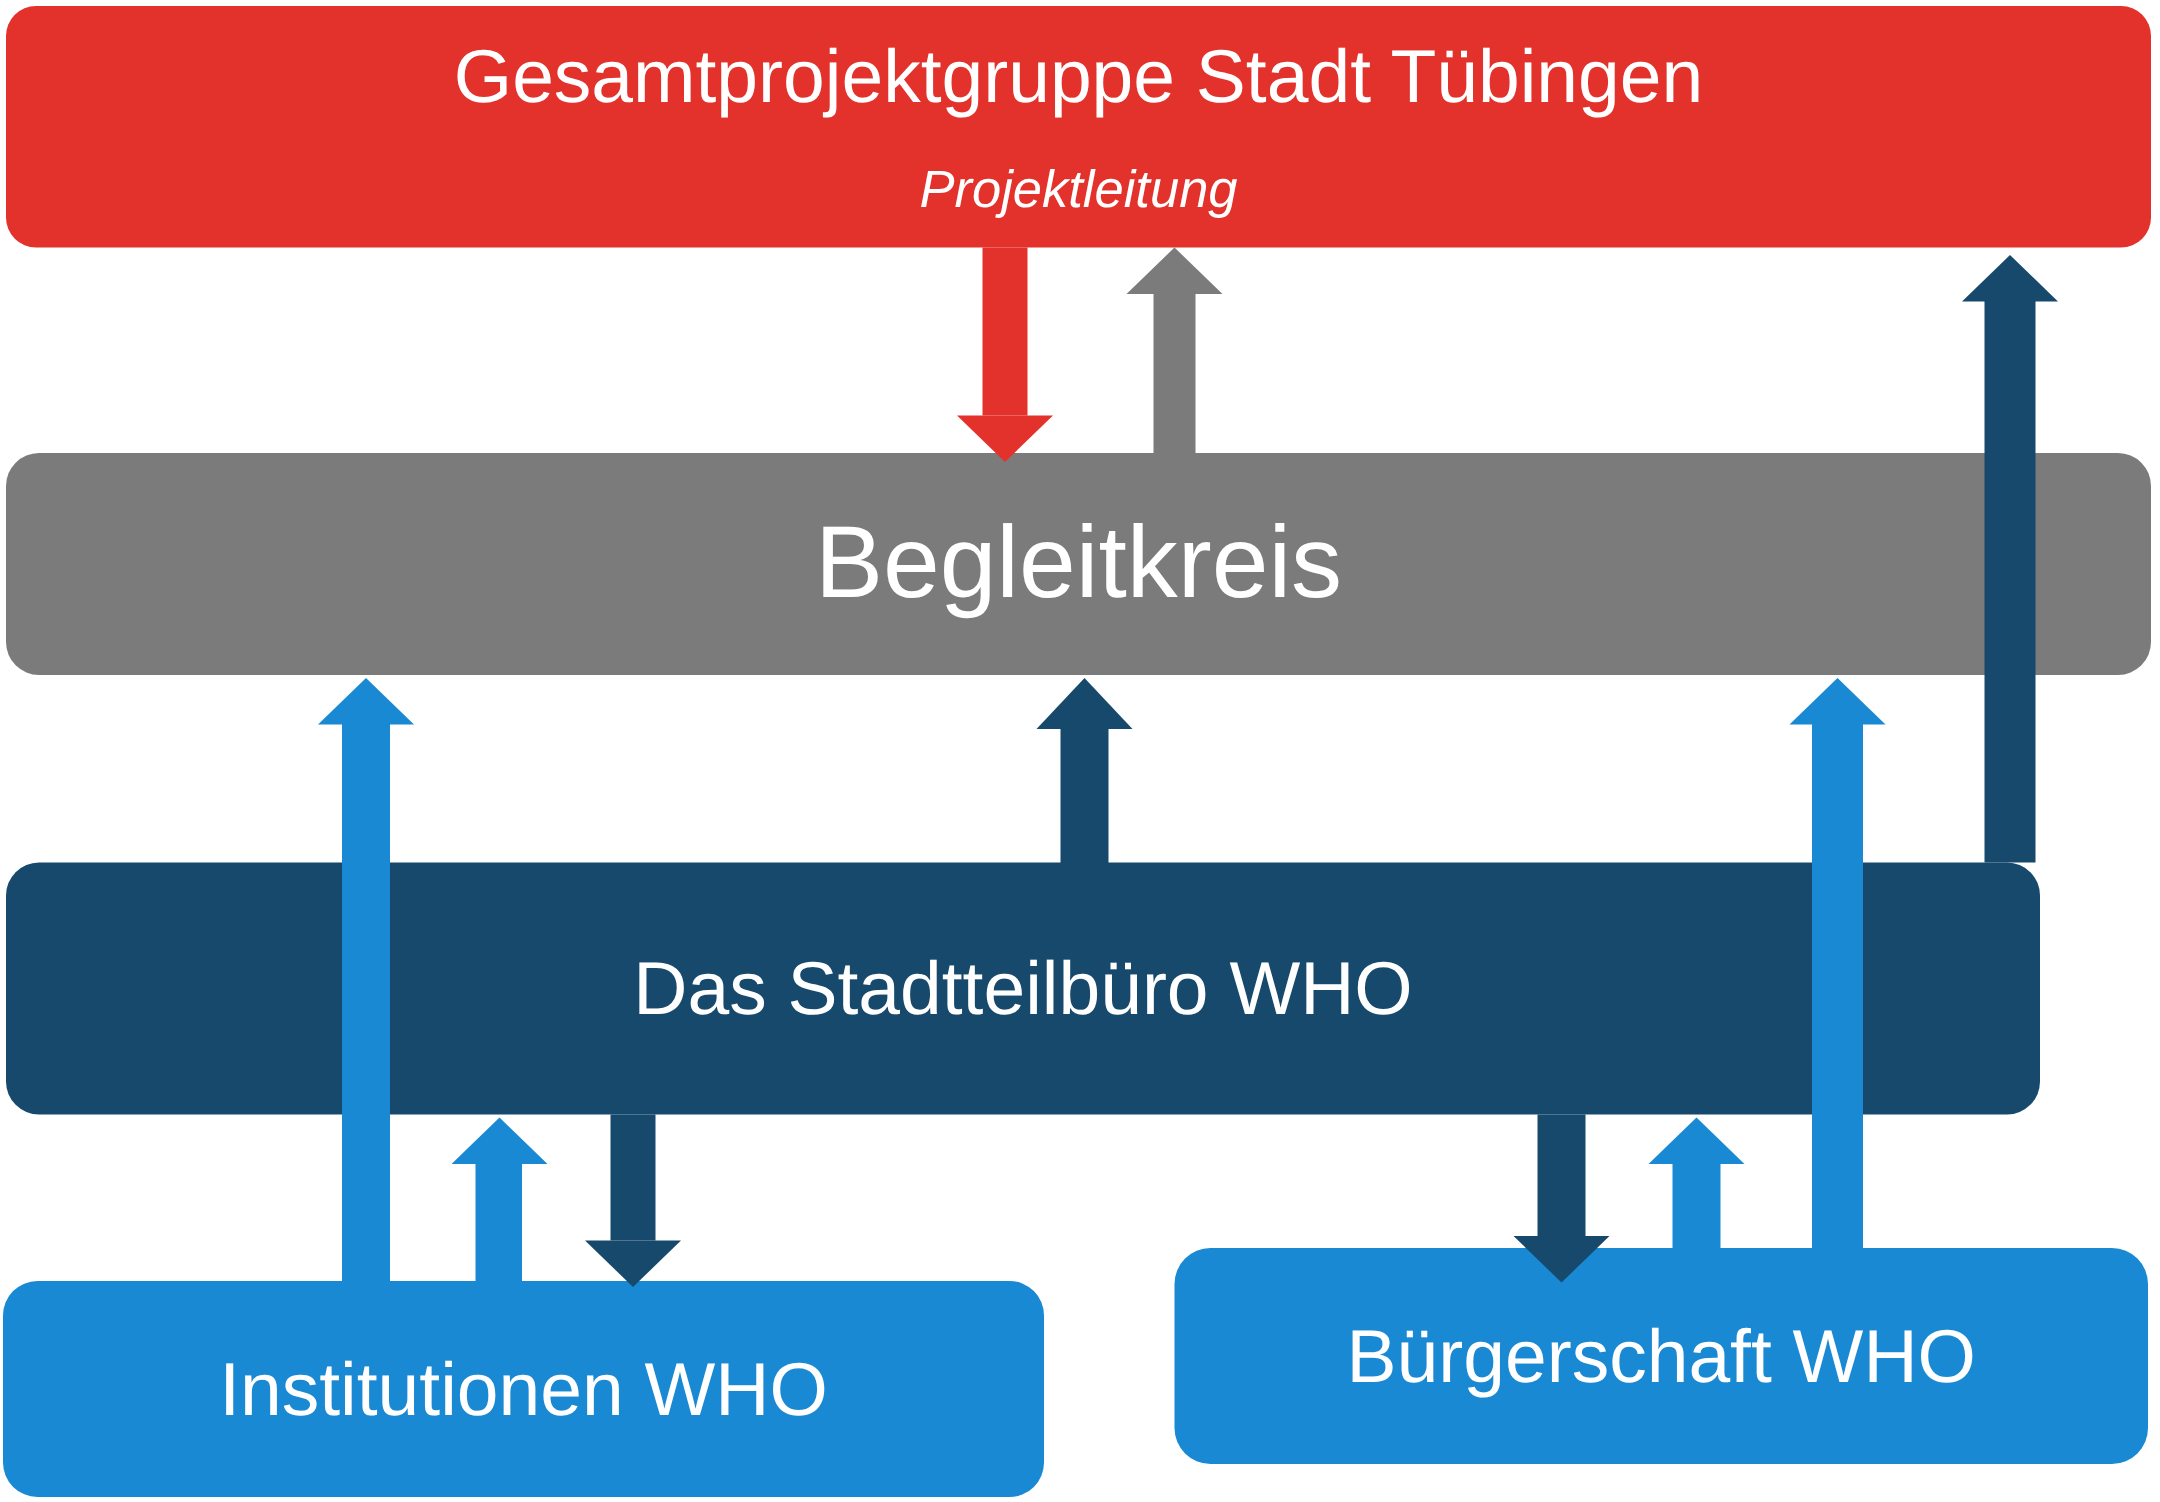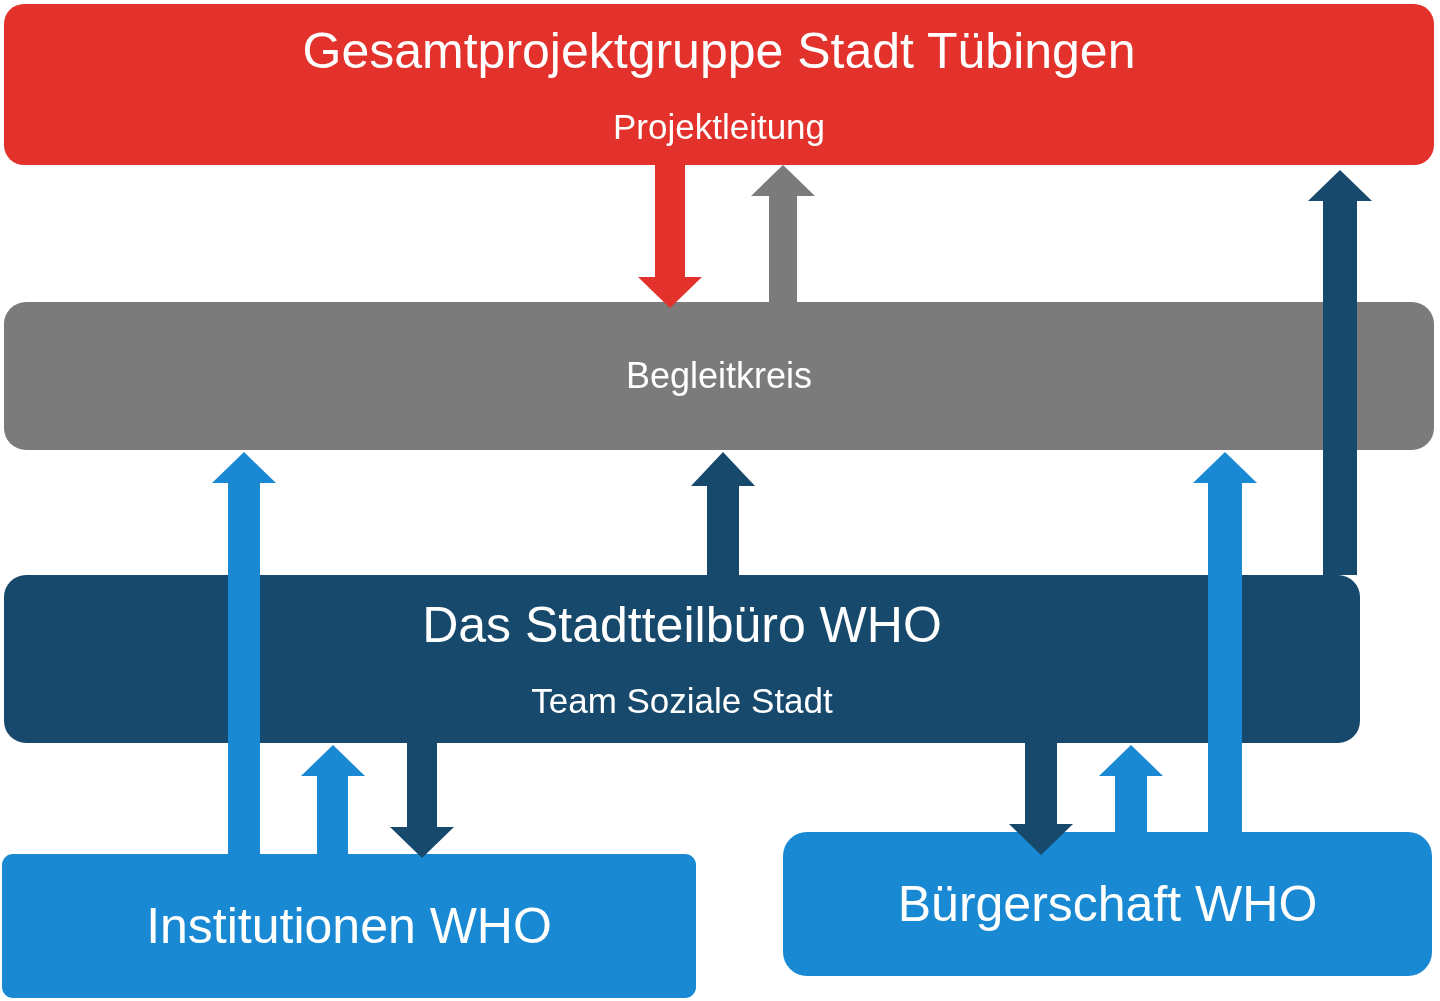--- a/index.html
+++ b/index.html
@@ -28,22 +28,22 @@
   .arrow .shaft{position:absolute;}
   .arrow.red{--c:var(--red);}
   .arrow.gray{--c:var(--gray);}
   .arrow.navy{--c:var(--navy);}
   .arrow.lb{--c:var(--lightblue);}
   .arrow .shaft{background:var(--c);}
   .arrow.up .head{border-left:32px solid transparent;border-right:32px solid transparent;border-bottom:31px solid var(--c);top:0;}
   .arrow.down .head{border-left:32px solid transparent;border-right:32px solid transparent;border-top:31px solid var(--c);}
 
   .t-main{font-size:50px;}
-  .t-sub{font-size:35px;margin-top:31px;}
-  .t-mid{font-size:36px;}
+  .t-sub{font-size:35px;margin-top:31px;font-style:italic;}
+  .t-mid{font-size:68px;}
 </style>
 </head>
 <body>
 
 <div class="canvas">
 
   <div class="box red-bg" style="left:4px;top:4px;width:1430px;height:161px;border-radius:20px;">
     <div class="title t-main">Gesamtprojektgruppe Stadt Tübingen</div>
     <div class="subtitle t-sub">Projektleitung</div>
   </div>
@@ -62,39 +62,38 @@
     <div class="shaft" style="left:18px;top:30px;width:28px;height:107px;"></div>
   </div>
 
   <div class="arrow up navy" style="left:1308px;top:170px;width:64px;height:405px;">
     <div class="head"></div>
     <div class="shaft" style="left:15px;top:30px;width:34px;height:375px;"></div>
   </div>
 
   <div class="box navy-bg" style="left:4px;top:575px;width:1356px;height:168px;border-radius:22px;">
     <div class="title t-main">Das Stadtteilbüro WHO</div>
-    <div class="subtitle t-sub">Team Soziale Stadt</div>
   </div>
 
   <div class="arrow up navy" style="left:691px;top:452px;width:64px;height:127px;">
     <div class="head" style="border-bottom-width:34px;"></div>
     <div class="shaft" style="left:16px;top:33px;width:32px;height:94px;"></div>
   </div>
 
   <div class="arrow up lb" style="left:212px;top:452px;width:64px;height:402px;">
     <div class="head"></div>
     <div class="shaft" style="left:16px;top:30px;width:32px;height:372px;"></div>
   </div>
 
   <div class="arrow up lb" style="left:1193px;top:452px;width:64px;height:402px;">
     <div class="head"></div>
     <div class="shaft" style="left:15px;top:30px;width:34px;height:372px;"></div>
   </div>
 
-  <div class="box lb-bg" style="left:2px;top:854px;width:694px;height:144px;border-radius:11px;text-align:right;">
+  <div class="box lb-bg" style="left:2px;top:854px;width:694px;height:144px;border-radius:23px;text-align:right;">
     <div class="title t-main">Institutionen WHO</div>
   </div>
 
   <div class="box lb-bg" style="left:783px;top:832px;width:649px;height:144px;border-radius:24px;">
     <div class="title t-main">Bürgerschaft WHO</div>
   </div>
 
   <div class="arrow up lb" style="left:301px;top:745px;width:64px;height:111px;">
     <div class="head"></div>
     <div class="shaft" style="left:16px;top:30px;width:31px;height:81px;"></div>

